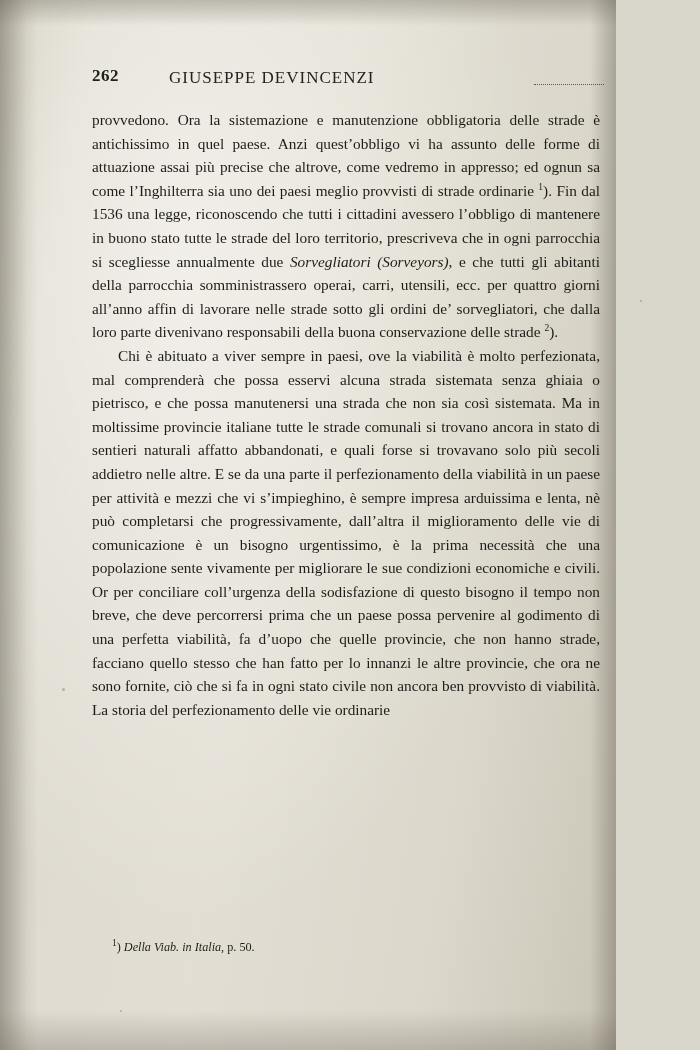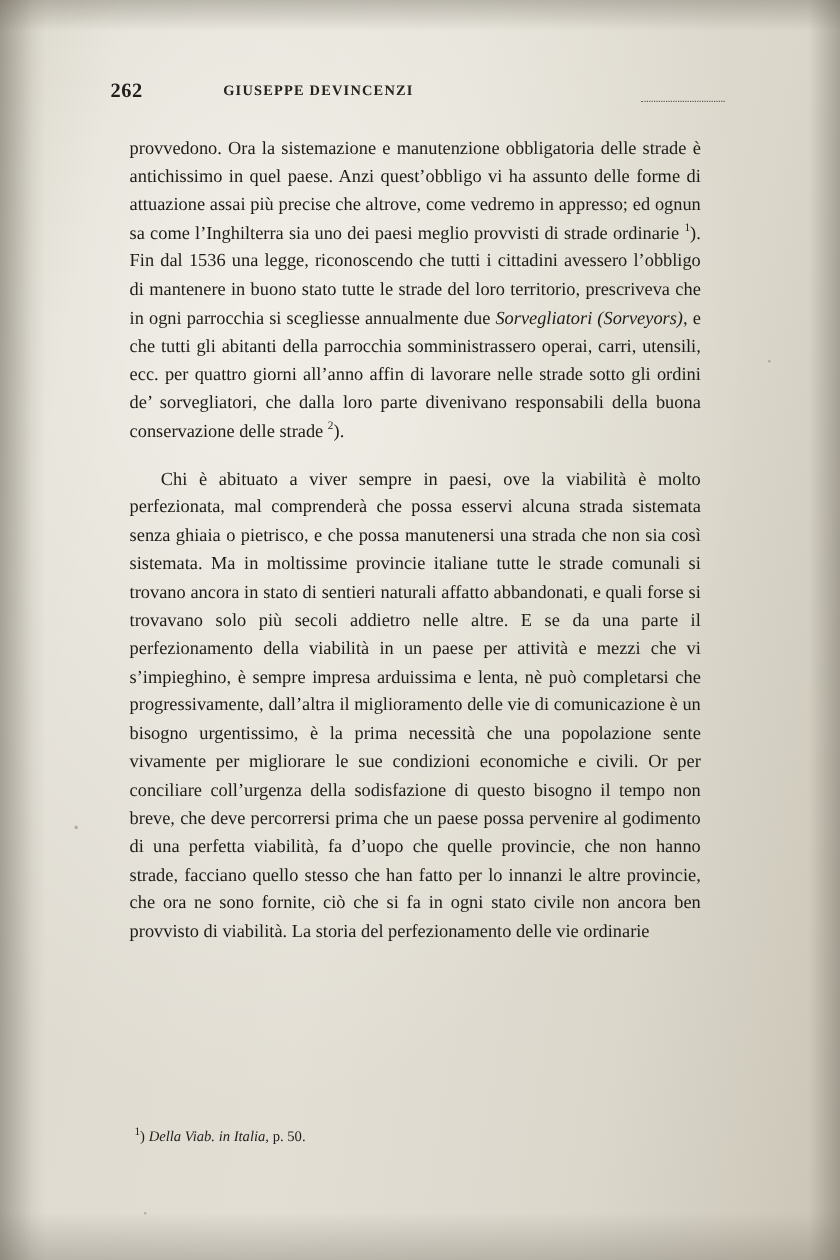--- a/index.html
+++ b/index.html
@@ -8,21 +8,21 @@
   }
   body {
     width: 700px;
     height: 1050px;
     background: #d9d6cc;
     font-family: "Liberation Serif", serif;
     overflow: hidden;
   }
   .page {
     position: relative;
-    width: 700px;
+    width: 616px;
     height: 1050px;
     box-sizing: border-box;
     background:
       radial-gradient(ellipse at 30% 25%, rgba(255,255,250,0.55), rgba(255,255,250,0) 60%),
       linear-gradient(100deg, #cfcabb 0%, #dedad0 12%, #e2ded4 45%, #dbd7cb 75%, #c9c4b5 100%);
   }
   
   .gutter-left {
     position: absolute;
     top: 0; left: 0;
@@ -72,24 +72,24 @@
     position: absolute;
     left: 0;
     top: 4px;
     font-size: 17px;
     font-weight: 700;
     color: #21201c;
     letter-spacing: 0.5px;
   }
   .running-head {
     position: absolute;
-    left: 94px;
+    left: 77px;
     top: 6px;
-    font-size: 12px;
-    font-weight: 700;
+    font-size: 17px;
+    font-weight: 400;
     letter-spacing: 1.0px;
     color: #242320;
     text-transform: uppercase;
   }
   .rule {
     position: absolute;
     right: -4px;
     top: 22px;
     width: 70px;
     height: 0;
@@ -100,21 +100,21 @@
   .body-text {
     margin-top: 12px;
     font-size: 15.3px;
     line-height: 23.6px;
     color: #1d1c18;
     text-align: justify;
     text-justify: inter-word;
     -webkit-font-smoothing: antialiased;
   }
   .body-text p {
-    margin: 16px;
+    margin: 0;
   }
   .body-text p.indent {
     text-indent: 26px;
   }
   .it { font-style: italic; text-align: right; }
   sup.note {
     font-size: 9.5px;
     vertical-align: super;
     line-height: 0;
   }

